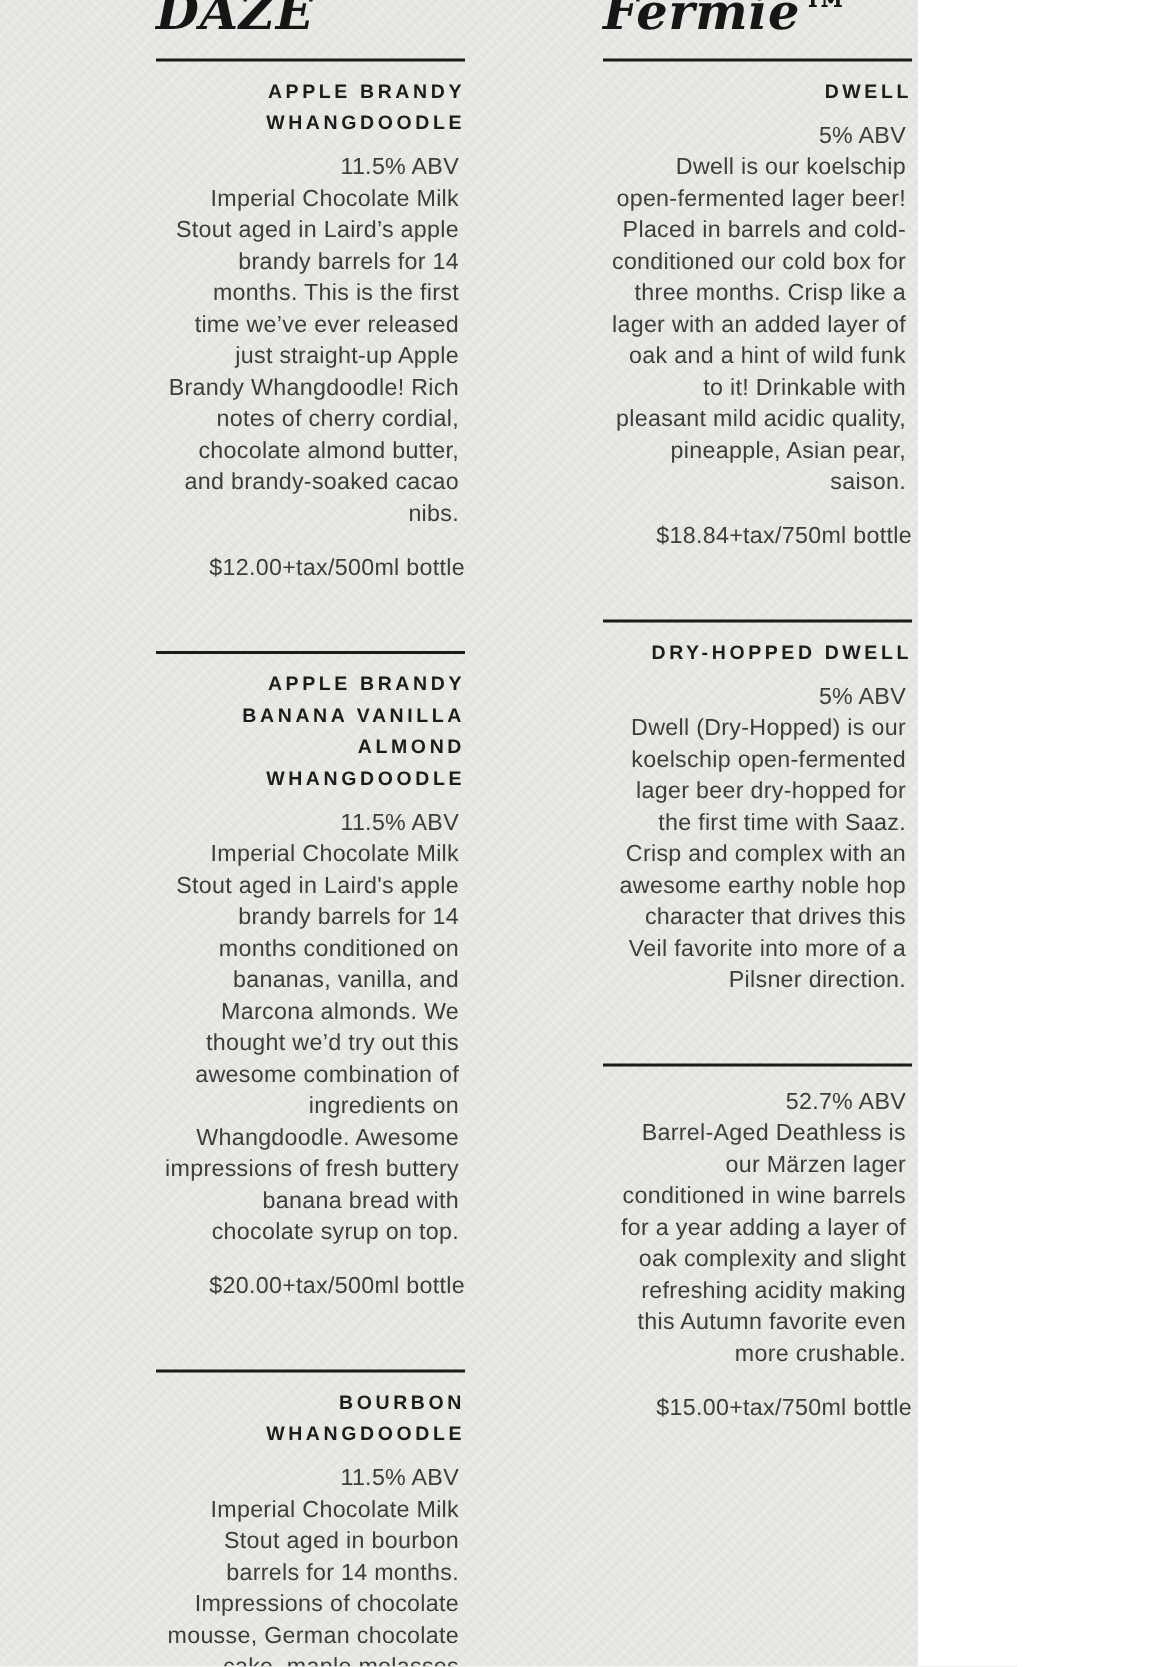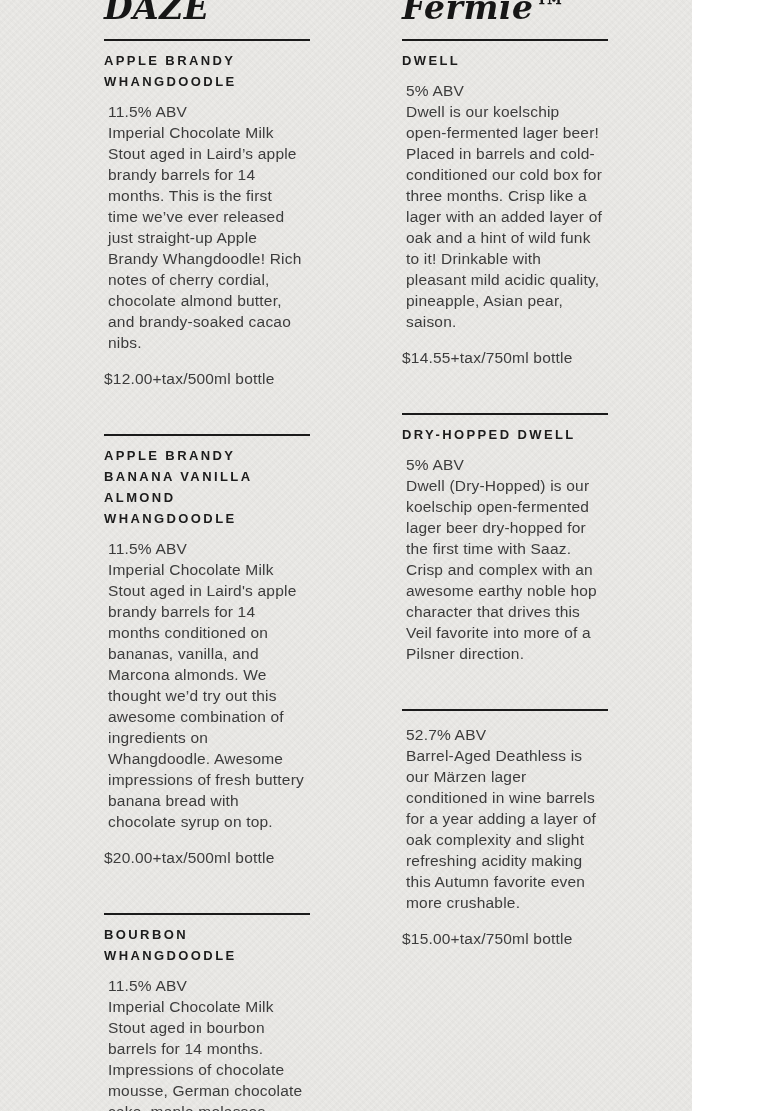--- a/index.html
+++ b/index.html
@@ -1,21 +1,21 @@
 <!DOCTYPE html>
 <html><head>
 <meta charset="utf-8">
 <style>
   html, body {
     margin: 0;
     padding: 0;
   }
   .page {
     position: relative;
-    width: 692px;
+    width: 612px;
     height: 1111px;
     overflow: hidden;
     background-color: #e9e8e5;
     background-image:
       repeating-linear-gradient(45deg, rgba(255,255,255,0.05) 0 2px, rgba(0,0,0,0.012) 2px 4px),
       repeating-linear-gradient(-45deg, rgba(255,255,255,0.04) 0 3px, rgba(0,0,0,0.01) 3px 6px);
     font-family: "Liberation Sans", sans-serif;
   }
   .menu {
     display: flex;
@@ -34,20 +34,21 @@
     line-height: 1;
     letter-spacing: 0.5px;
     color: #161616;
     margin: -9px 0 15px 0;
     white-space: nowrap;
   }
   .item {
     border-top: 2px solid #1a1a1a;
     padding-top: 9px;
     margin: 0 0 45px 0;
+    text-align: right;
   }
   .item-name {
     font-size: 13px;
     font-weight: 700;
     letter-spacing: 2.4px;
     line-height: 21px;
     color: #1c1c1c;
     margin: 0 0 9px 0;
     text-transform: uppercase;
   }
@@ -114,21 +115,21 @@
 
     <div class="column">
       <h1 class="brand-title">Fermie™</h1>
 
       <div class="item">
         <h2 class="item-name">DWELL</h2>
         <p class="item-body">
           <span class="item-abv">5% ABV</span>
           <span class="item-desc">Dwell is our koelschip open-fermented lager beer! Placed in barrels and cold-conditioned our cold box for three months. Crisp like a lager with an added layer of oak and a hint of wild funk to it! Drinkable with pleasant mild acidic quality, pineapple, Asian pear, saison.</span>
         </p>
-        <p class="item-price">$14.55+tax/750ml bottle</p>
+        <p class="item-price">$18.84+tax/750ml bottle</p>
       </div>
 
       <div class="item">
         <h2 class="item-name">DRY-HOPPED DWELL</h2>
         <p class="item-body">
           <span class="item-abv">5% ABV</span>
           <span class="item-desc">Dwell (Dry-Hopped) is our koelschip open-fermented lager beer dry-hopped for the first time with Saaz. Crisp and complex with an awesome earthy noble hop character that drives this Veil favorite into more of a Pilsner direction.</span>
         </p>
       </div>
 

